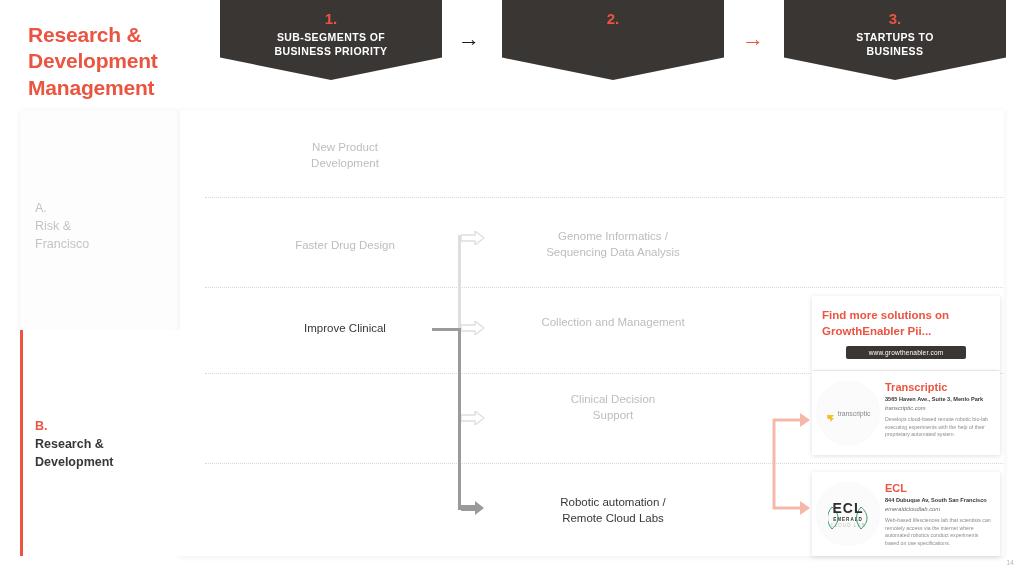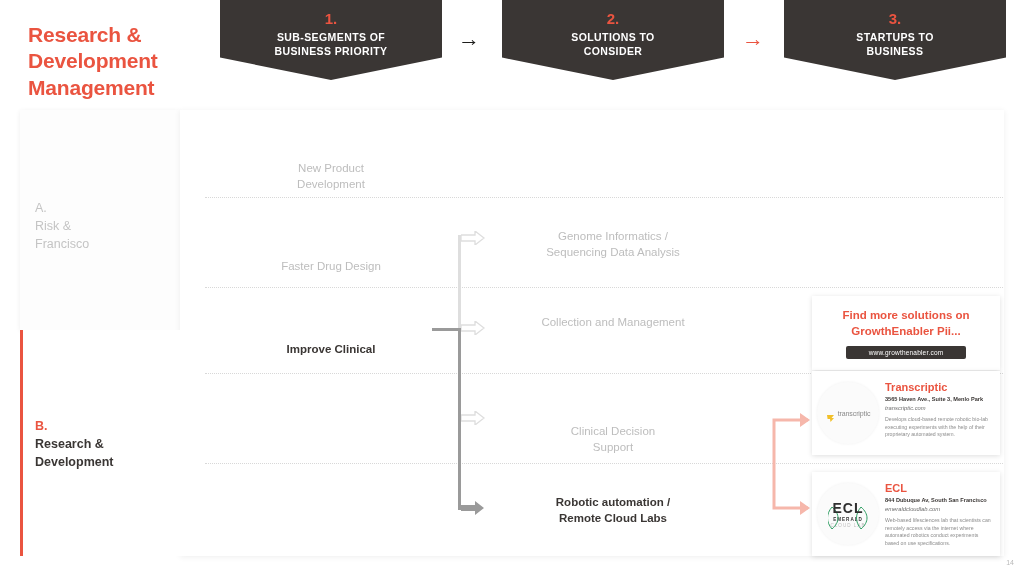--- a/index.html
+++ b/index.html
@@ -67,22 +67,22 @@
   .dotrow {
     position: absolute; left: 205px; width: 798px; height: 1px;
     border-top: 1px dotted #d8d8d8;
   }
 
   
   .cell {
     position: absolute; text-align: center; font-size: 11.5px; line-height: 1.38;
   }
   .cell.muted { color: #bdbdbd; }
-  .cell.active { color: #3a3634; font-weight: bold; }
-  .col1 { left: 230px; width: 202px; margin-top: 21px; }
+  .cell.active { color: #3a3634; font-weight: normal; }
+  .col1 { left: 244px; width: 202px; }
   .col2 { left: 500px; width: 226px; }
 
   
   .rail {
     position: absolute; width: 3px; background: #dedede;
   }
   .rail.strong { background: #9a9a9a; }
   .rail-stub {
     position: absolute; height: 3px; background: #9a9a9a;
   }
@@ -97,21 +97,21 @@
   
   .card {
     position: absolute; left: 812px; width: 188px;
     background: #ffffff; box-shadow: 0 1px 5px rgba(0,0,0,0.13);
   }
   #card-promo { top: 296px; height: 74px; }
   #card-transcriptic { top: 371px; height: 84px; }
   #card-ecl { top: 472px; height: 84px; }
 
   .promo-title {
-    text-align: center; color: #ea5440; font-weight: bold;
+    text-align: left; color: #ea5440; font-weight: bold;
     font-size: 11.5px; line-height: 1.35; padding: 12px 10px 0;
   }
   .promo-url {
     display: block; margin: 7px auto 0; width: 120px;
     background: #3a3634; color: #ffffff; border-radius: 2px;
     font-size: 6.5px; text-align: center; padding: 3px 0; letter-spacing: 0.2px;
   }
 
   .card-inner { display: flex; height: 100%; padding: 6px 7px 6px 5px; }
   .logo-wrap {
@@ -158,24 +158,20 @@
     <div class="lbl">
       <div>SUB-SEGMENTS OF</div>
       <div>BUSINESS PRIORITY</div>
     </div>
   </div>
 
   <div class="hdr-arrow" id="hdr-arrow-1">→</div>
 
   <div class="banner" id="banner2">
     <div class="num">2.</div>
-    <div class="lbl">
-      <div>SOLUTIONS TO</div>
-      <div>CONSIDER</div>
-    </div>
   </div>
 
   <div class="hdr-arrow" id="hdr-arrow-2">→</div>
 
   <div class="banner" id="banner3">
     <div class="num">3.</div>
     <div class="lbl">
       <div>STARTUPS TO</div>
       <div>BUSINESS</div>
     </div>
@@ -218,21 +214,21 @@
 
   <div class="cell col2 muted" style="top:229px">
     <div>Genome Informatics /</div>
     <div>Sequencing Data Analysis</div>
   </div>
 
   <div class="cell col2 muted" style="top:315px">
     <div>Collection and Management</div>
   </div>
 
-  <div class="cell col2 muted" style="top:424px">
+  <div class="cell col2 muted" style="top:392px">
     <div>Clinical Decision</div>
     <div>Support</div>
   </div>
 
   <div class="cell col2 active" style="top:495px">
     <div>Robotic automation /</div>
     <div>Remote Cloud Labs</div>
   </div>
 
   <div class="rail" style="left:458px; top:235px; height:96px;"></div>

